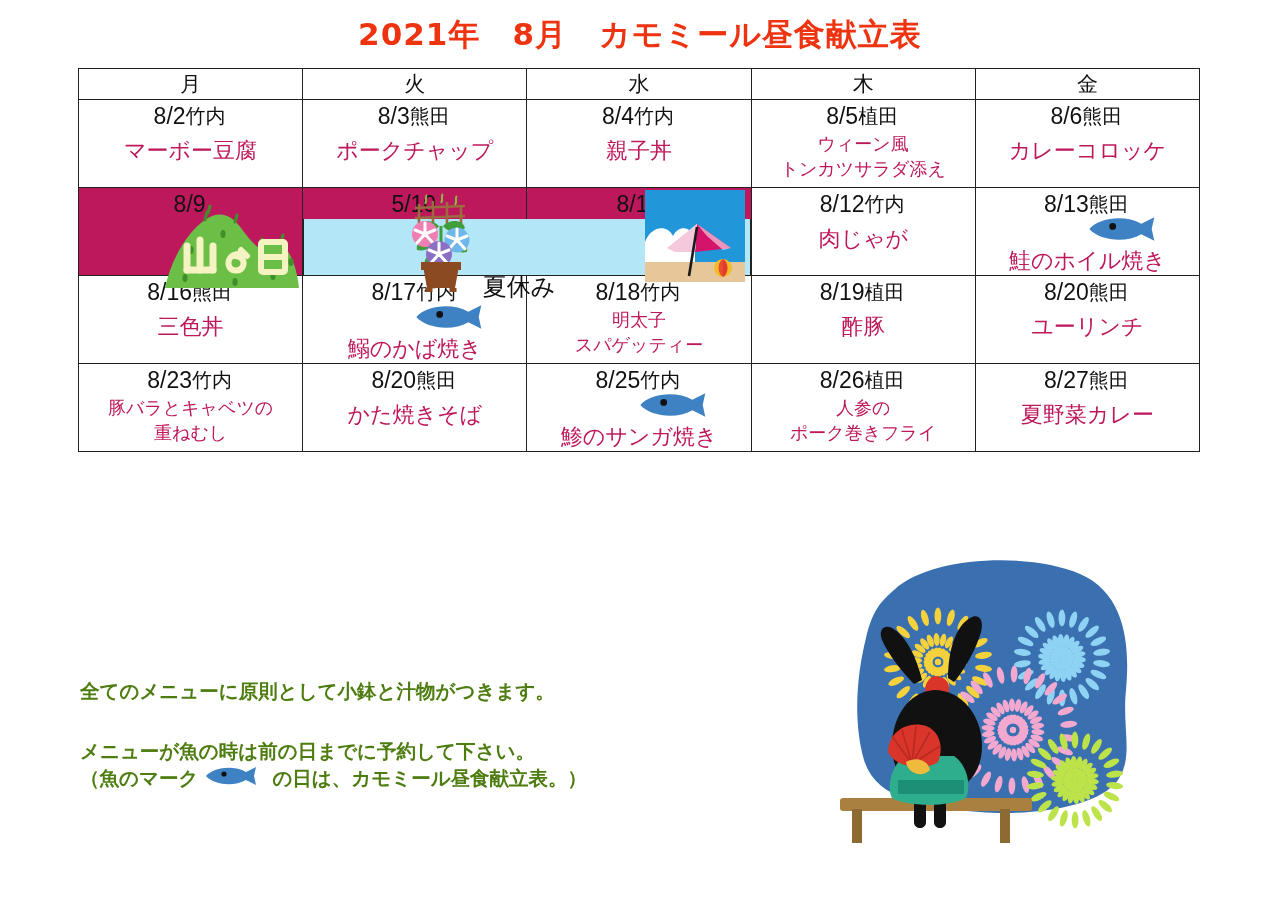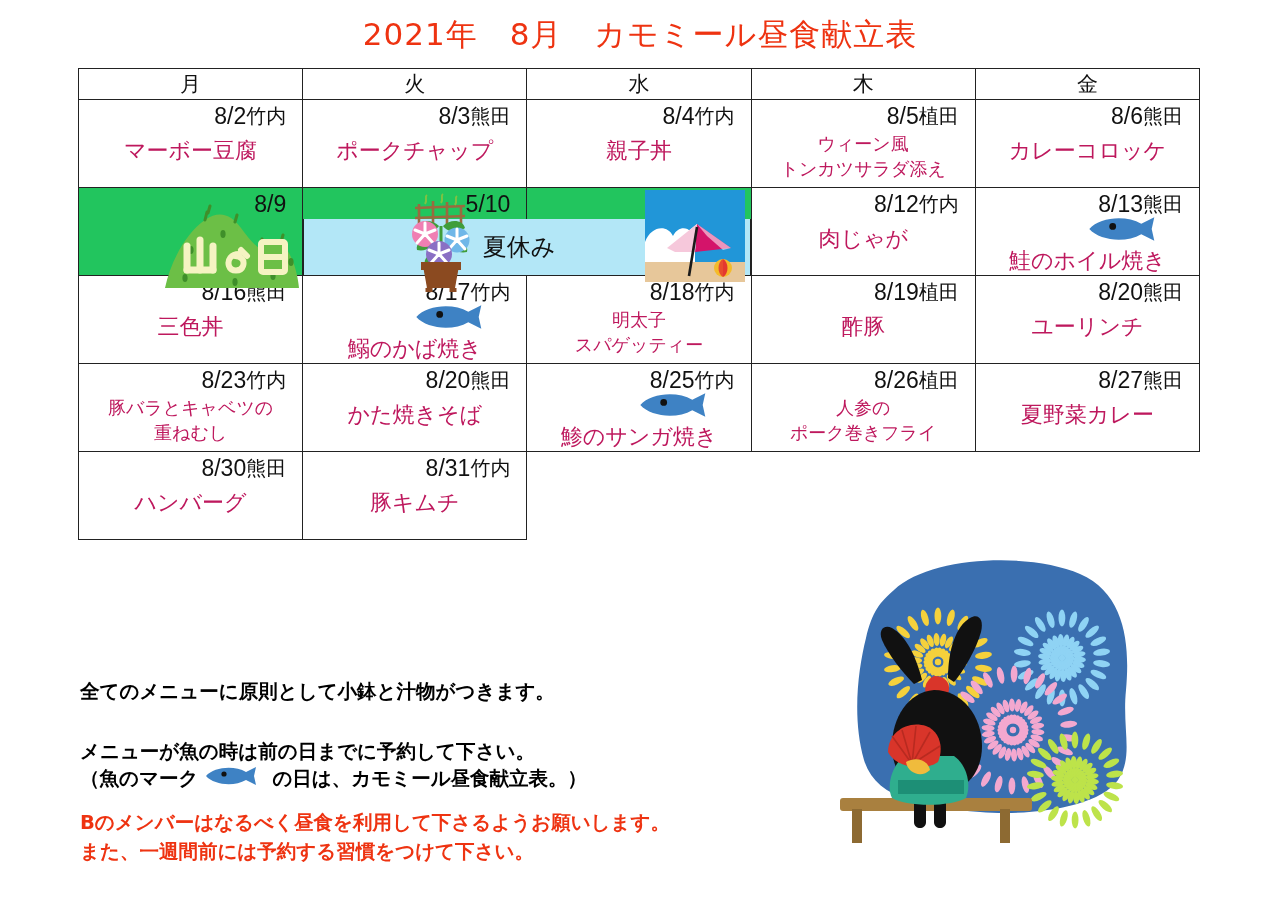--- a/index.html
+++ b/index.html
@@ -18,21 +18,21 @@
     background: #fff;
   }
 
   
   .title {
     position: absolute;
     left: 0; top: 14px;
     width: 1280px;
     text-align: center;
     font-size: 31px;
-    font-weight: normal;
+    font-weight: bold;
     color: #ee3311;
     letter-spacing: 1px;
     white-space: pre;
     font-family: "DejaVu Sans", sans-serif;
   }
 
   
   .cal {
     position: absolute;
     left: 78px; top: 68px;
@@ -51,26 +51,26 @@
     font-size: 21px;
     text-align: center;
     line-height: 30px;
     color: #111;
   }
   .daycell {
     position: relative;
     height: 88px;
     background: #ffffff;
   }
-  .daycell.holiday { background: #22c55e; }
+  .daycell.holiday { background: #be185d; }
   .daycell.empty { border: none !important; background: transparent; }
 
   .dateline {
     display: flex;
-    justify-content: flex-end;
+    justify-content: center;
     padding: 2px 16px 0 14px;
     font-size: 23px;
     line-height: 28px;
     color: #111;
     position: relative;
     z-index: 3;
   }
   .dateline .date { }
   .dateline .staff { font-size: 20px; }
 
@@ -100,33 +100,34 @@
     background: #b3e7f7;
     border-left: 1.5px solid #222;
     border-right: 1.5px solid #222;
     border-bottom: 1.5px solid #222;
   }
   .summer-text {
     position: absolute;
     font-size: 24px;
     color: #111;
     z-index: 6;
+    margin-top: 40px;
   }
 
   
   .notes {
     position: absolute;
     left: 80px;
     top: 678px;
     width: 700px;
   }
   .note {
     font-size: 19.5px;
     font-weight: bold;
-    color: #000000;
+    color: #4d7c0f;
     line-height: 27px;
     font-family: "DejaVu Sans", sans-serif;
     letter-spacing: 0px;
   }
   .note.gap { margin-top: 33px; }
   .note-red {
     position: absolute;
     left: 80px;
     top: 808px;
     font-size: 19.5px;
@@ -315,39 +316,20 @@
             <div class="menuline two">人参の
 ポーク巻きフライ</div>
           </td>
           <td class="daycell">
             <div class="dateline">
               <span class="date">8/27</span>
               <span class="staff">熊田</span>
             </div>
             <div class="menuline">夏野菜カレー</div>
           </td>
-        </tr>
-        <tr>
-          <td class="daycell">
-            <div class="dateline">
-              <span class="date">8/30</span>
-              <span class="staff">熊田</span>
-            </div>
-            <div class="menuline">ハンバーグ</div>
-          </td>
-          <td class="daycell">
-            <div class="dateline">
-              <span class="date">8/31</span>
-              <span class="staff">竹内</span>
-            </div>
-            <div class="menuline">豚キムチ</div>
-          </td>
-          <td class="daycell empty"></td>
-          <td class="daycell empty"></td>
-          <td class="daycell empty"></td>
         </tr>
       </tbody>
   </table>
 
   <div class="summer-band" id="summer-band" style="left: 302.688px; top: 218.5px; width: 448.375px; height: 57px;"></div>
   <div class="summer-text" id="summer-text" style="left: 482.688px; top: 230.5px;">夏休み</div>
 
   <svg class="illus" id="illus-mountain" width="140" height="92" viewBox="0 0 140 92" style="left: 160.5px; top: 197.5px;">
     <path d="M4 90 C10 62 26 34 44 22 C58 12 70 16 80 30 C86 38 92 46 98 50 C108 40 118 40 126 52 C133 62 137 78 138 90 Z" fill="#6cbf46"></path>
     <path d="M44 22 L46 14 M47 15 L49 8 M74 24 L76 17 M99 48 L101 41 M120 44 L122 37" stroke="#3f8f2a" stroke-width="3" stroke-linecap="round"></path>
@@ -759,18 +741,14 @@
     <div class="note">
       <span>（魚のマーク</span><span class="inline-fish">
         <svg width="62" height="20" viewBox="0 0 62 20">
           <path d="M2 10 C10 1 30 -1 42 6 L52 1 L50 10 L52 19 L42 14 C30 21 10 19 2 10 Z" fill="#3e82c4"></path>
           <circle cx="20" cy="8" r="2.6" fill="#111"></circle>
         </svg>
       </span><span>の日は、カモミール昼食献立表。）</span>
     </div>
   </div>
 
-  <div class="note-red">
-    <div>Bのメンバーはなるべく昼食を利用して下さるようお願いします。</div>
-    <div>また、一週間前には予約する習慣をつけて下さい。</div>
-  </div>
 
 </div>
 
 </body></html>

